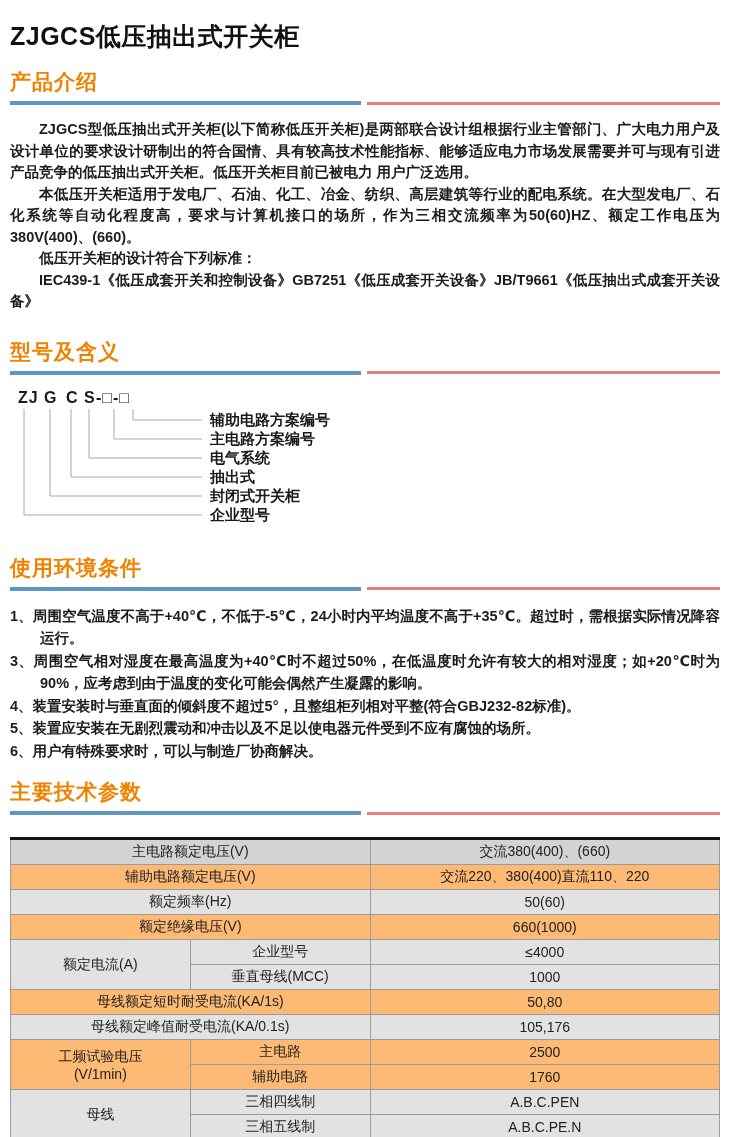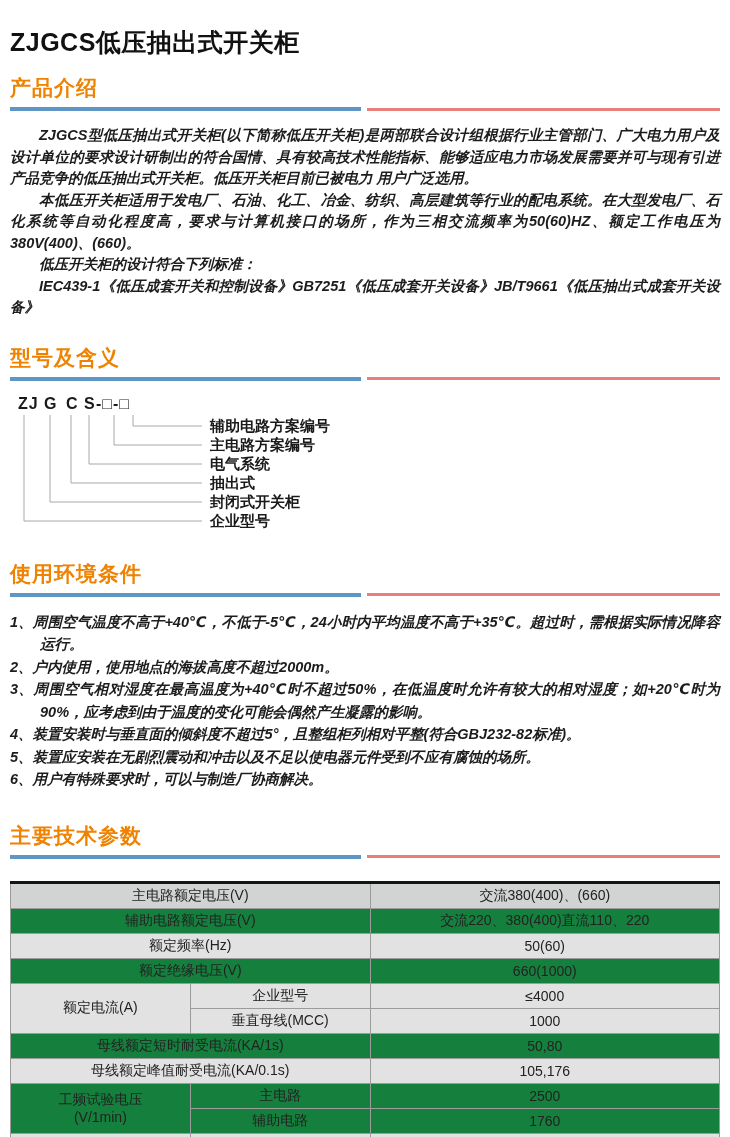--- a/index.html
+++ b/index.html
@@ -8,55 +8,54 @@
     font-family:"Liberation Sans","DejaVu Sans",sans-serif;
     color:#1a1a1a;
     -webkit-font-smoothing:antialiased;
   }
   .page{padding:0 10px 14px 10px;width:710px;}
 
   .doc-title{
     font-size:25px;
     font-weight:bold;
     color:#111;
-    margin:26px 0 0 0;
+    margin:20px 0 0 0;
     line-height:32px;
     letter-spacing:0.5px;
   }
 
   .section{margin-top:0;}
   .section-heading{
     font-size:21px;
     font-weight:bold;
     color:#ef8200;
     line-height:26px;
     margin:0;
     letter-spacing:1px;
   }
   .mt-intro{margin-top:17px;}
   .mt-model{margin-top:26px;}
   .mt-env{margin-top:26px;}
-  .mt-params{margin-top:32px;}
+  .mt-params{margin-top:17px;}
 
   .section-divider{
     display:flex;
     align-items:center;
     margin-top:6px;
   }
   .divider-blue{width:351px;height:4px;background:#5e97c6;}
   .divider-gap{width:6px;height:4px;background:transparent;}
   .divider-red{flex:1;height:3px;background:#e87f7a;}
 
   .body-text{
     font-size:14.5px;
     line-height:21.5px;
     font-weight:bold;
     color:#1c1c1c;
     text-align:justify;
-    font-style:italic;
   }
   .paragraphs{margin-top:14px;}
   .paragraphs p{margin:0;text-indent:2em;}
 
   .diagram{display:block;margin-top:12px;}
   .diagram path{stroke:#a8a8a8;stroke-width:1;fill:none;}
   .diagram text{
     font-family:"Liberation Sans","DejaVu Sans",sans-serif;
     font-size:15px;
     font-weight:bold;
@@ -80,21 +79,21 @@
     border-bottom:3px solid #141414;
     font-size:14px;
     color:#222;
   }
   .params-table td{
     border:1px solid #9b9b9b;
     text-align:center;
     vertical-align:middle;
     height:22px;
     padding:1px 6px;
-    background:#15803d;
+    background:#fdba74;
   }
   .params-table tr.shade td{background:#e2e2e2;margin-top:19px;}
   .params-table tr.shade-dark td{background:#d2d3d3;}
   .col-label{width:178px;}
   .col-sub{width:178px;}
   .col-value{width:346px;}
 </style>
 </head>
 <body>
 
@@ -149,21 +148,20 @@
 
   <div class="section">
     <h2 class="section-heading mt-env">使用环境条件</h2>
     <div class="section-divider">
       <div class="divider-blue"></div>
       <div class="divider-gap"></div>
       <div class="divider-red"></div>
     </div>
     <div class="env-list body-text">
       <p class="env-item">1、周围空气温度不高于+40℃，不低于-5℃，24小时内平均温度不高于+35℃。超过时，需根据实际情况降容运行。</p>
-      <p class="env-item">2、户内使用，使用地点的海拔高度不超过2000m。</p>
       <p class="env-item">3、周围空气相对湿度在最高温度为+40℃时不超过50%，在低温度时允许有较大的相对湿度；如+20℃时为90%，应考虑到由于温度的变化可能会偶然产生凝露的影响。</p>
       <p class="env-item">4、装置安装时与垂直面的倾斜度不超过5°，且整组柜列相对平整(符合GBJ232-82标准)。</p>
       <p class="env-item">5、装置应安装在无剧烈震动和冲击以及不足以使电器元件受到不应有腐蚀的场所。</p>
       <p class="env-item">6、用户有特殊要求时，可以与制造厂协商解决。</p>
     </div>
   </div>
 
   <div class="section">
     <h2 class="section-heading mt-params">主要技术参数</h2>
     <div class="section-divider">

